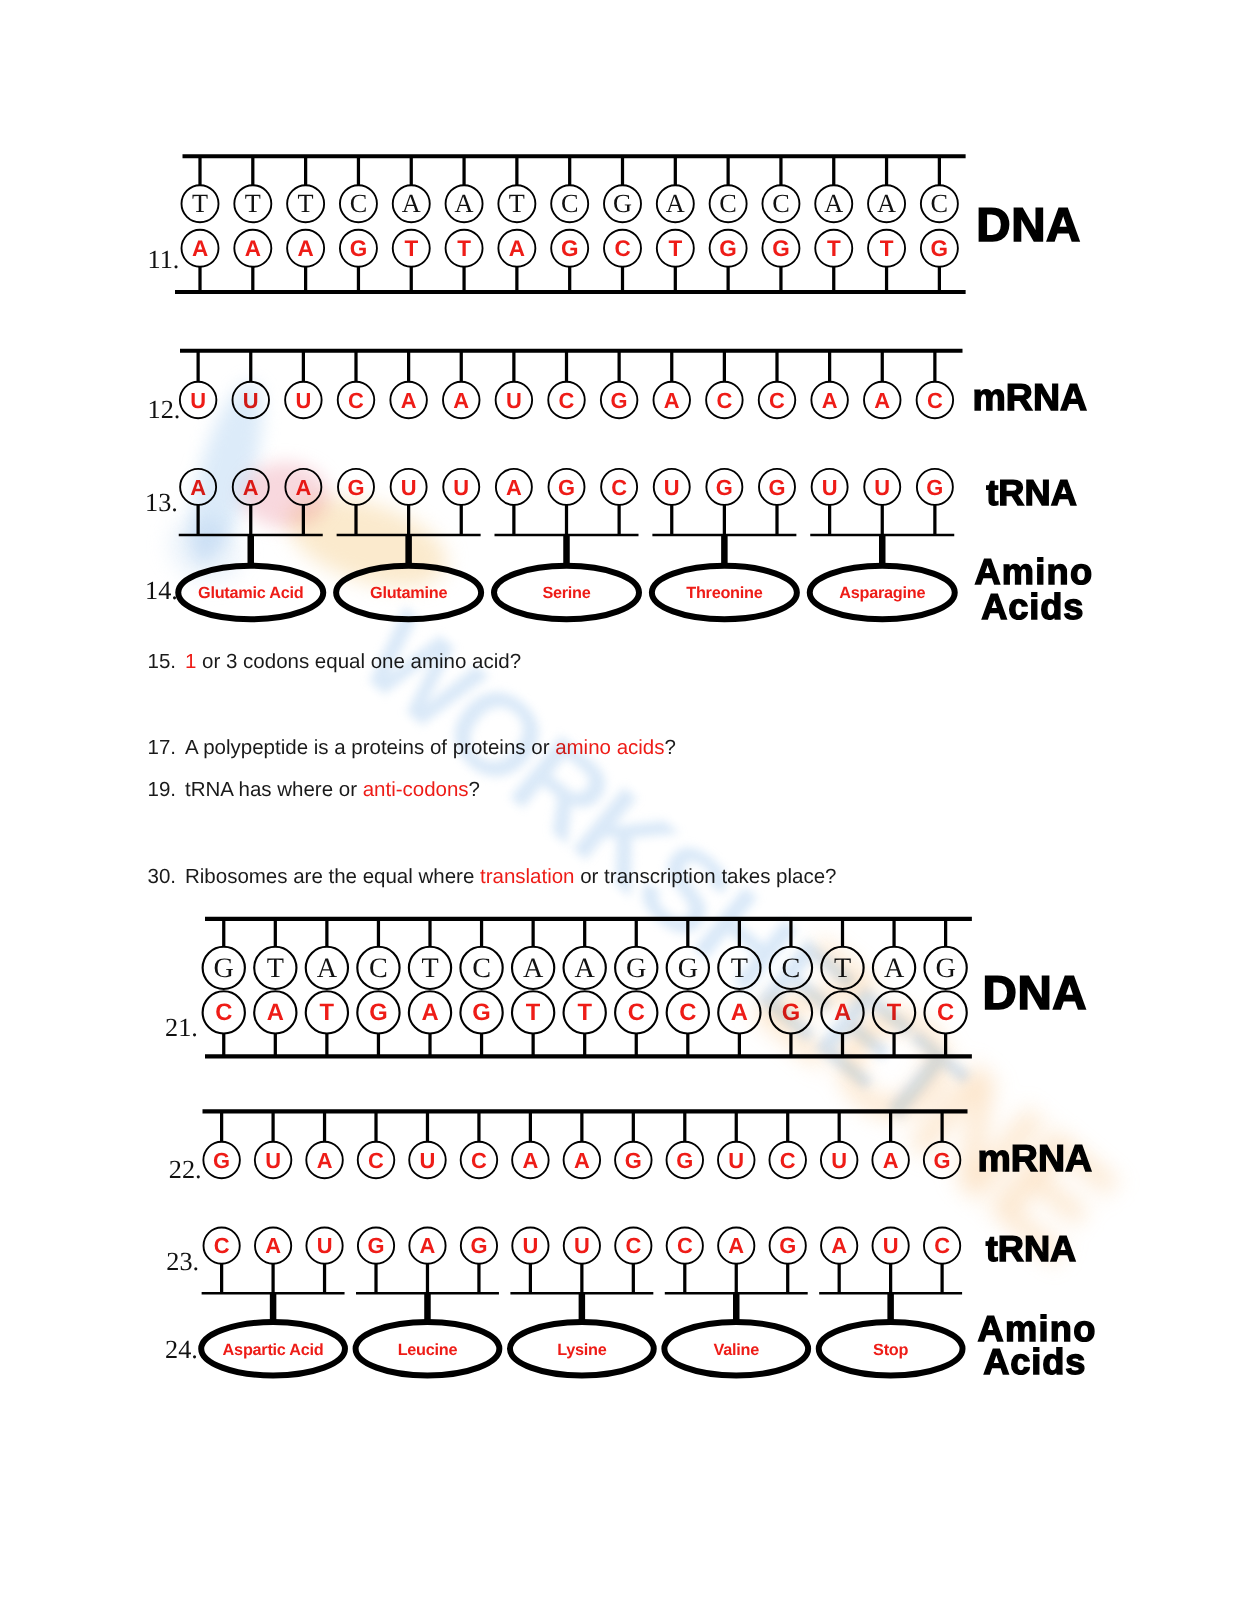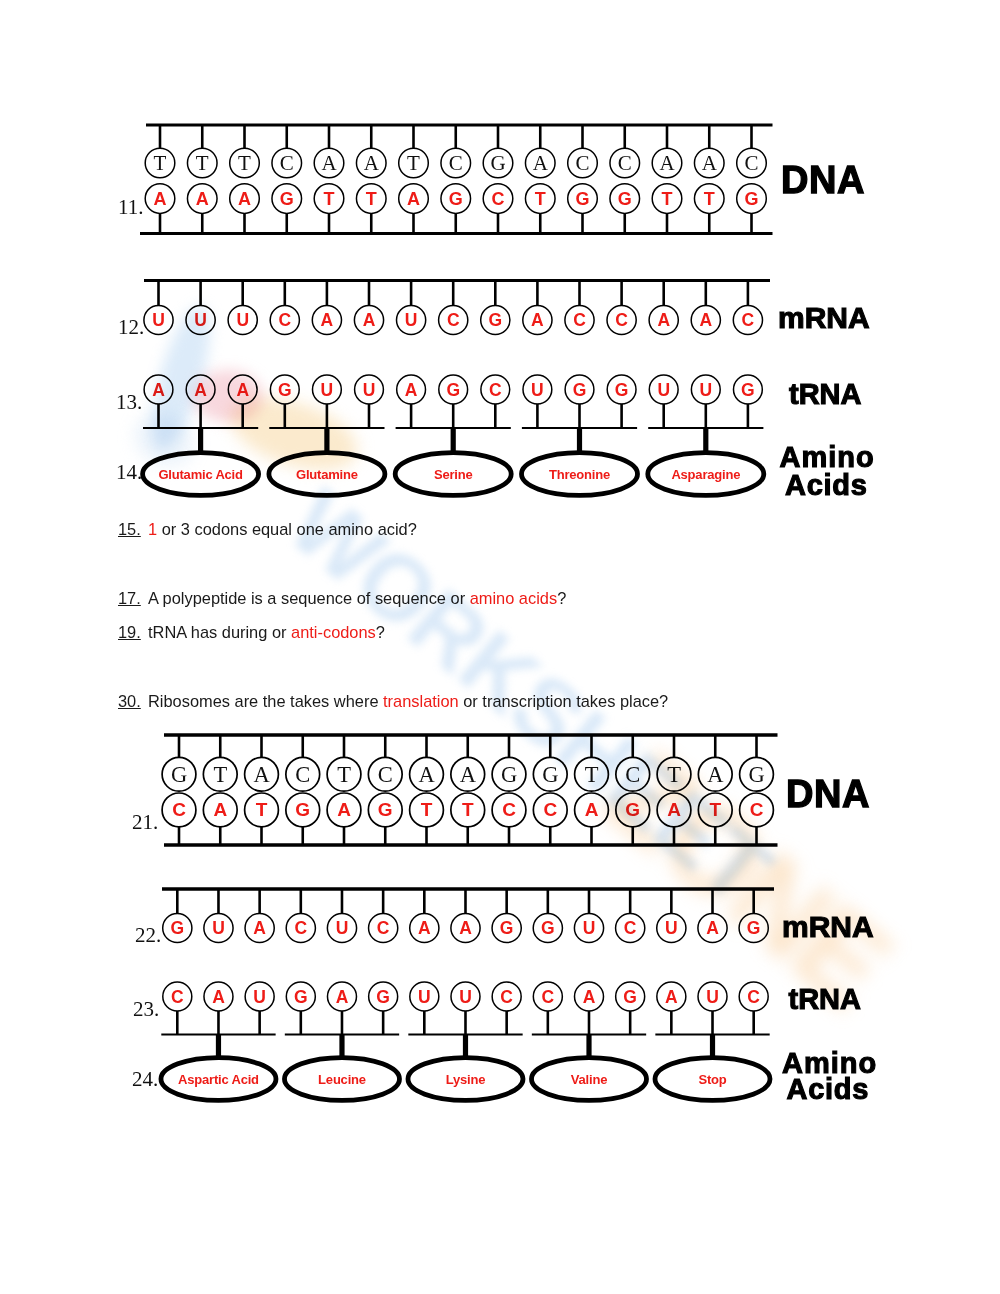--- a/index.html
+++ b/index.html
@@ -1,18 +1,18 @@
 <!DOCTYPE html>
 <html><head><meta charset="utf-8">
 <style>
   html,body { margin:0; padding:0; background:#fff; }
   #page { position:relative; width:1000px; height:1294px; overflow:hidden;
           font-family:"Liberation Sans", sans-serif; }
   .q { position:absolute; left:118px; font-size:16.4px; color:#1a1a1a; white-space:nowrap; }
-  .q .num { display:inline-block; width:30px;text-decoration:underline; }
+  .q .num { display:inline-block; width:30px; }
   .q .r { color:#ee1c17; }
   .wm { position:absolute; font-weight:bold; white-space:nowrap; filter:blur(4px);
          mix-blend-mode:multiply; pointer-events:none; }
   .wmx { position:absolute; mix-blend-mode:multiply; pointer-events:none; }
 </style></head>
 <body>
 <div id="page">
   <svg width="1000" height="1294" viewBox="0 0 1000 1294" style="position:absolute;left:0;top:0;">
 <line x1="146" y1="125" x2="772.5" y2="125" stroke="#000" stroke-width="3.2"></line>
 <line x1="140" y1="233.5" x2="772.5" y2="233.5" stroke="#000" stroke-width="3.2"></line>
@@ -433,23 +433,23 @@
 <text x="789" y="404" font-size="29" font-family="Liberation Sans, sans-serif" font-weight="bold" fill="#000" text-anchor="start" stroke="#000" stroke-width="1.1" letter-spacing="0">tRNA</text>
 <text x="779.5" y="467" font-size="29" font-family="Liberation Sans, sans-serif" font-weight="bold" fill="#000" text-anchor="start" stroke="#000" stroke-width="1.1" letter-spacing="1.0">Amino</text>
 <text x="785" y="495" font-size="29" font-family="Liberation Sans, sans-serif" font-weight="bold" fill="#000" text-anchor="start" stroke="#000" stroke-width="1.1" letter-spacing="0.7">Acids</text>
 <text x="786" y="807" font-size="38" font-family="Liberation Sans, sans-serif" font-weight="bold" fill="#000" text-anchor="start" stroke="#000" stroke-width="1.3" letter-spacing="0.5">DNA</text>
 <text x="782" y="936.5" font-size="30" font-family="Liberation Sans, sans-serif" font-weight="bold" fill="#000" text-anchor="start" stroke="#000" stroke-width="1.1" letter-spacing="0">mRNA</text>
 <text x="788.5" y="1009" font-size="29" font-family="Liberation Sans, sans-serif" font-weight="bold" fill="#000" text-anchor="start" stroke="#000" stroke-width="1.1" letter-spacing="0">tRNA</text>
 <text x="782" y="1072.5" font-size="29" font-family="Liberation Sans, sans-serif" font-weight="bold" fill="#000" text-anchor="start" stroke="#000" stroke-width="1.1" letter-spacing="1.0">Amino</text>
 <text x="786.5" y="1099" font-size="29" font-family="Liberation Sans, sans-serif" font-weight="bold" fill="#000" text-anchor="start" stroke="#000" stroke-width="1.1" letter-spacing="0.7">Acids</text>
   </svg>
 <div class="q" style="top:520.0px"><span class="num">15.</span><span class="r">1</span><span class="k"> or 3 codons equal one amino acid?</span></div>
-<div class="q" style="top:588.8px"><span class="num">17.</span><span class="k">A polypeptide is a sequence of sequence or </span><span class="r">amino acids</span><span class="k">?</span></div>
-<div class="q" style="top:623.2px"><span class="num">19.</span><span class="k">tRNA has during or </span><span class="r">anti-codons</span><span class="k">?</span></div>
-<div class="q" style="top:692.0px"><span class="num">30.</span><span class="k">Ribosomes are the takes where </span><span class="r">translation</span><span class="k"> or transcription takes place?</span></div>
+<div class="q" style="top:588.8px"><span class="num">17.</span><span class="k">A polypeptide is a proteins of proteins or </span><span class="r">amino acids</span><span class="k">?</span></div>
+<div class="q" style="top:623.2px"><span class="num">19.</span><span class="k">tRNA has where or </span><span class="r">anti-codons</span><span class="k">?</span></div>
+<div class="q" style="top:692.0px"><span class="num">30.</span><span class="k">Ribosomes are the equal where </span><span class="r">translation</span><span class="k"> or transcription takes place?</span></div>
 
   <div class="wmx" style="left:160px;top:303px;width:42px;height:150px;background:rgba(178,210,242,0.45);border-radius:50%;transform:rotate(16deg);filter:blur(7px);"></div>
   <div class="wmx" style="left:193px;top:370px;width:70px;height:52px;background:rgba(240,168,182,0.45);border-radius:50%;filter:blur(7px);"></div>
   <div class="wmx" style="left:228px;top:403px;width:132px;height:62px;background:rgba(246,212,150,0.48);border-radius:50%;transform:rotate(18deg);filter:blur(8px);"></div>
   <div class="wmx" style="left:133px;top:415px;width:62px;height:50px;background:rgba(200,222,244,0.32);border-radius:50%;transform:rotate(30deg);filter:blur(8px);"></div>
 
   <div class="wm" style="left:529px;top:697px;font-size:93px;letter-spacing:-2px;color:rgba(153,195,236,0.36);transform:translate(-50%,-50%) rotate(39.5deg);">WORKSHEET</div>
   <div class="wm" style="left:748px;top:878px;font-size:120px;letter-spacing:-4px;color:rgba(246,186,115,0.38);transform:translate(-50%,-50%) rotate(39.5deg);filter:blur(9px);">ZONE</div>
 </div>
 </body></html>

